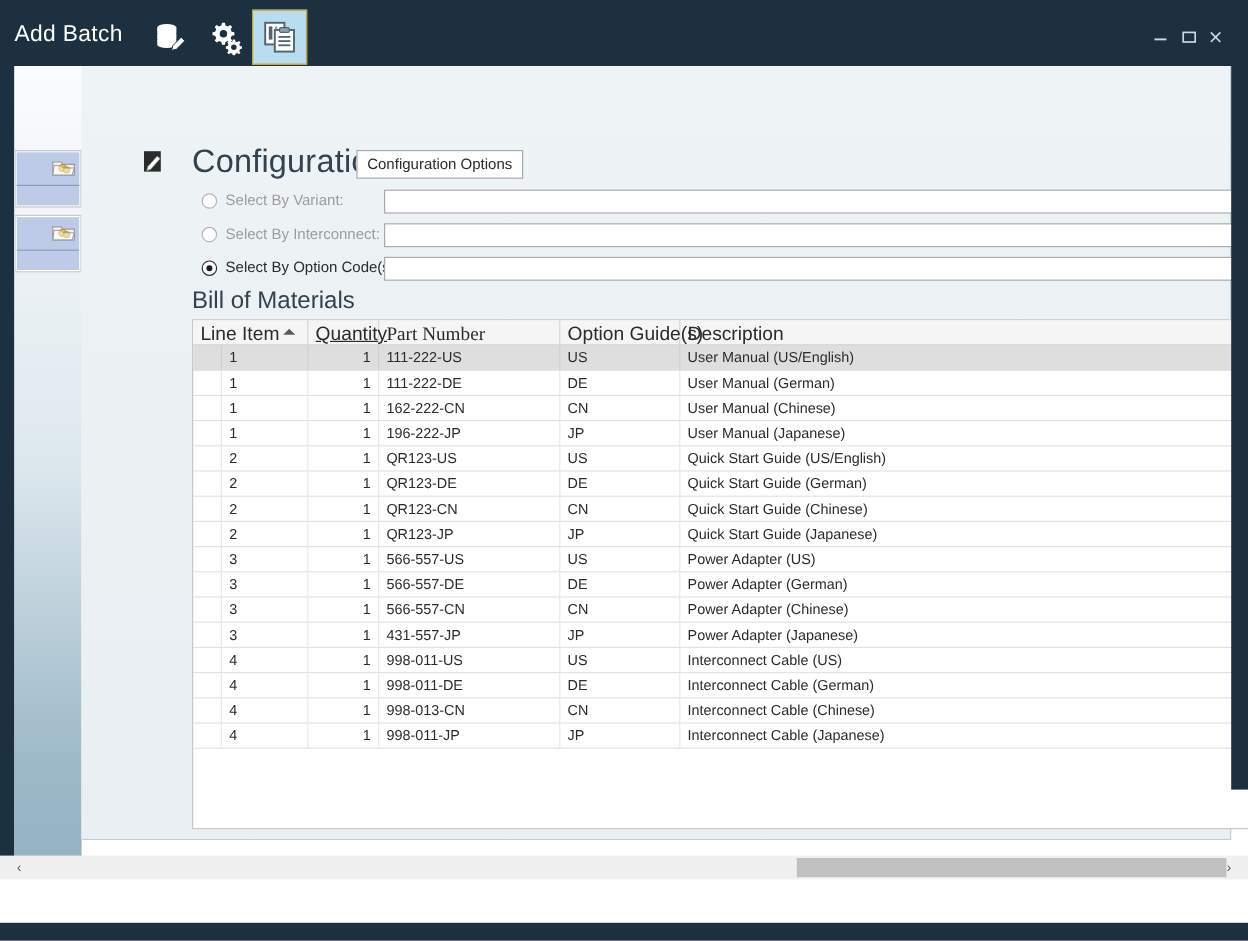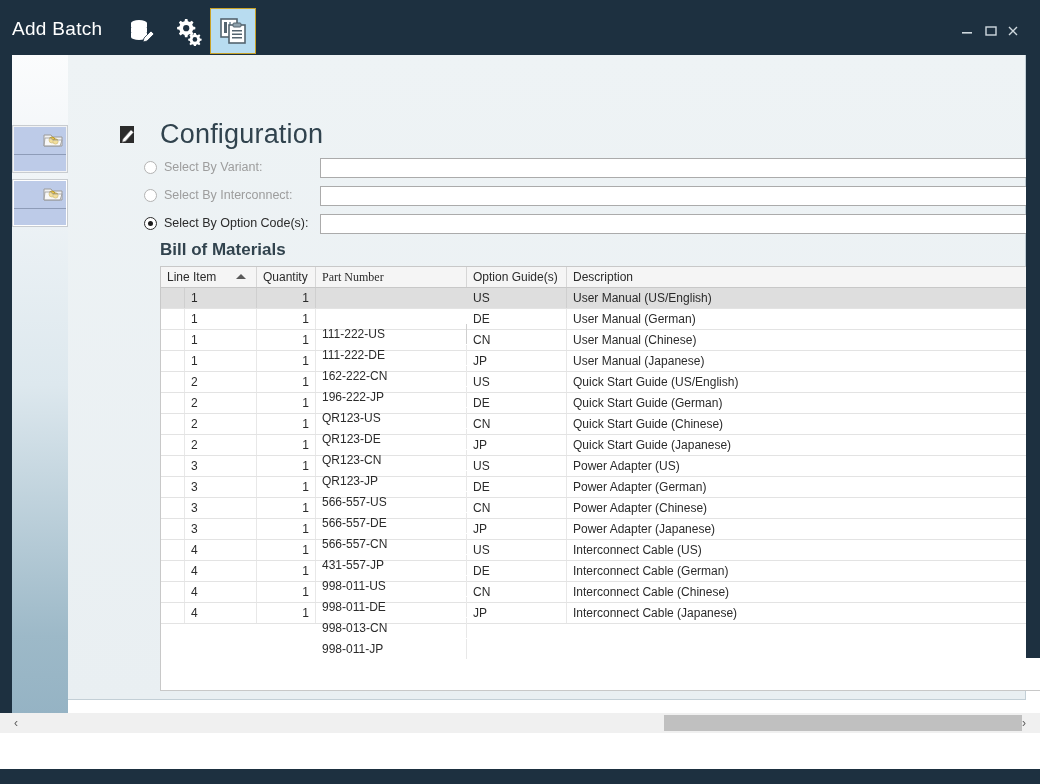--- a/index.html
+++ b/index.html
@@ -124,21 +124,21 @@
     height: 24px; padding: 0 8px;
     background: #ffffff;
     border: 1px solid #a9a9a9;
     display: flex; align-items: center;
     font-size: 12.5px; color: #2b2b2b;
     white-space: nowrap;
   }
 
   
   .radio-row {
-    position: absolute; left: 76px;
+    position: absolute; left: 100px;
     height: 18px;
     display: flex; align-items: center;
   }
   #radio-row-1 { top: 103px; }
   #radio-row-2 { top: 131px; }
   #radio-row-3 { top: 159px; }
 
   .radio-mark {
     width: 13px; height: 13px; border-radius: 50%;
     border: 1px solid #b3b3b3;
@@ -167,40 +167,40 @@
   #combo-1 { top: 103px; }
   #combo-2 { top: 131px; }
   #combo-3 { top: 159px; }
   .combo-value {
     position: absolute; left: 5px; top: 2px;
     font-size: 12px; color: #2b2b2b;
   }
 
   #bom-title {
     position: absolute; left: 92px; top: 185px;
-    font-size: 17px; font-weight: 700; color: #31434e;
+    font-size: 20px; font-weight: 400; color: #31434e;
   }
 
   
   #grid {
     position: absolute; left: 92px; top: 211px;
     width: 931px; height: 425px;
     background: #ffffff;
     border: 1px solid #c8c8c8;
   }
   #grid-head {
     position: relative;
     height: 21px;
     background: #f5f5f5;
     border-bottom: 1px solid #c8c8c8;
     display: flex;
   }
   .hcell {
     position: relative;
-    font-size: 12px; color: #2b2b2b;
+    font-size: 16px; color: #2b2b2b;
     padding: 3px 0 0 6px;
     border-right: 1px solid #d6d6d6;
     white-space: nowrap; flex: none;
     height: 20px;
   }
   .hcell.last { border-right: none; }
   .sort-arrow {
     position: absolute; right: 10px; top: 7px;
     width: 0; height: 0;
     border-left: 5px solid transparent;
@@ -218,26 +218,26 @@
   .cell {
     font-size: 12px; color: #2b2b2b;
     padding: 3px 0 0 0;
     border-right: 1px solid #e8e8e8;
     white-space: nowrap; overflow: hidden;
     flex: none; height: 20px;
   }
   .cell.gutter { width: 24px; border-right: 1px solid #e8e8e8; }
   .cell.c-line { width: 72px; padding-left: 6px; }
   .cell.c-qty  { width: 59px; text-align: right; padding-right: 6px; }
-  .cell.c-part { width: 151px; padding-left: 6px; margin-top: 36px; }
+  .cell.c-part { width: 151px; padding-left: 6px; }
   .cell.c-opt  { width: 100px; padding-left: 6px; }
   .cell.c-desc { width: 523px; padding-left: 6px; border-right: none; }
 
   .hcell.h-line { width: 96px; }
-  .hcell.h-qty  { width: 59px; }
+  .hcell.h-qty  { width: 59px; text-decoration: underline; }
   .hcell.h-part { width: 151px; font-family: Liberation Serif, serif; }
   .hcell.h-opt  { width: 100px; }
   .hcell.h-desc { width: 523px; }
 
   
   #hscroll {
     position: absolute; left: 0; top: 658px;
     width: 1040px; height: 20px;
     background: #f0f0f0;
   }
@@ -369,20 +369,21 @@
 
       <div id="edit-icon-top">
         <svg width="18" height="20" viewBox="0 0 18 20">
           <rect x="1" y="1" width="14" height="17" fill="#2b2b2b"></rect>
           <path d="M4 14 l8-9 2.5 2.2 -8 9 -3.2 1 z" fill="#ffffff" stroke="#777" stroke-width=".7"></path>
         </svg>
       </div>
 
       <div id="page-title">Configuration</div>
 
+      <div id="tooltip">Configuration Options</div>
 
       <div class="radio-row" id="radio-row-1">
         <span class="radio-mark"></span>
         <span class="radio-label disabled">Select By Variant:</span>
       </div>
       <div class="combo" id="combo-1">
         <span class="combo-value"></span>
 
       </div>
 

